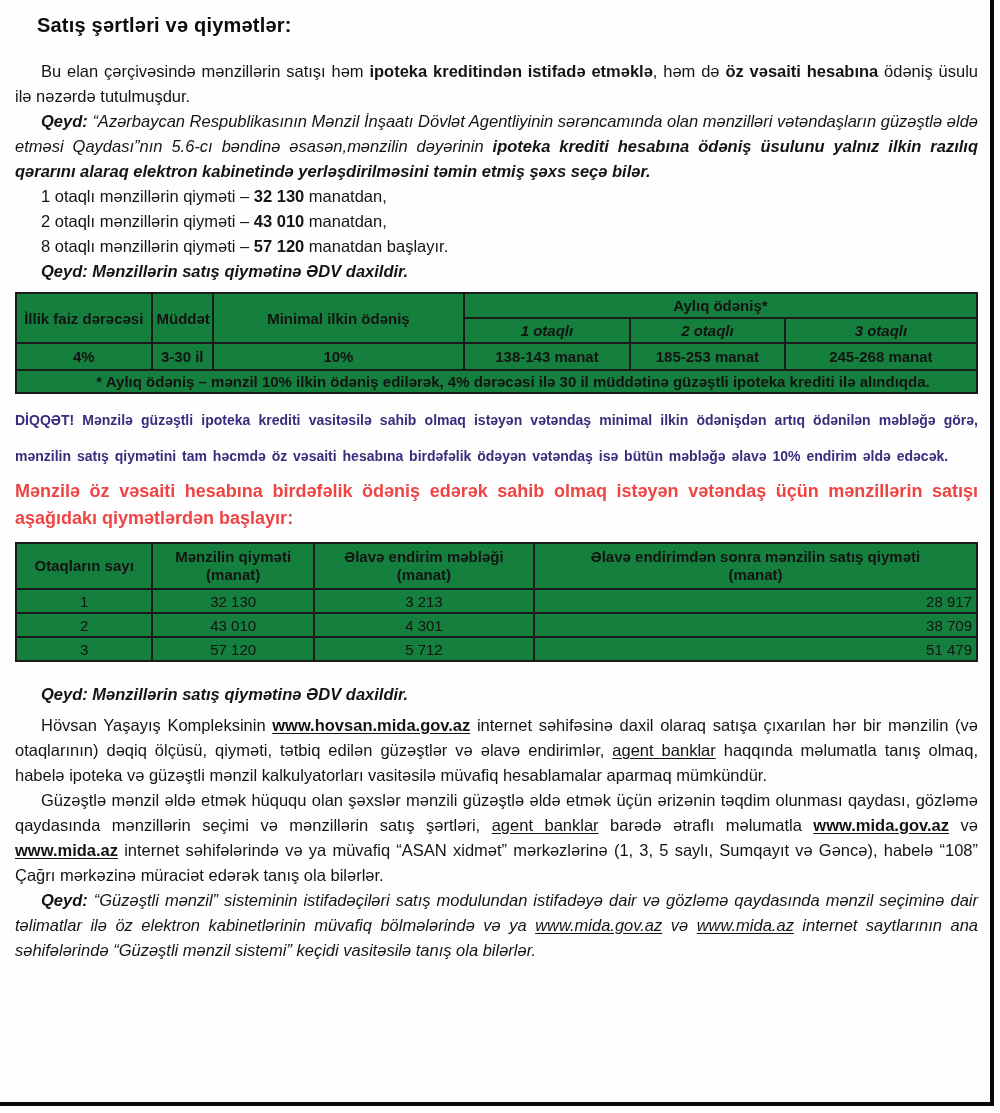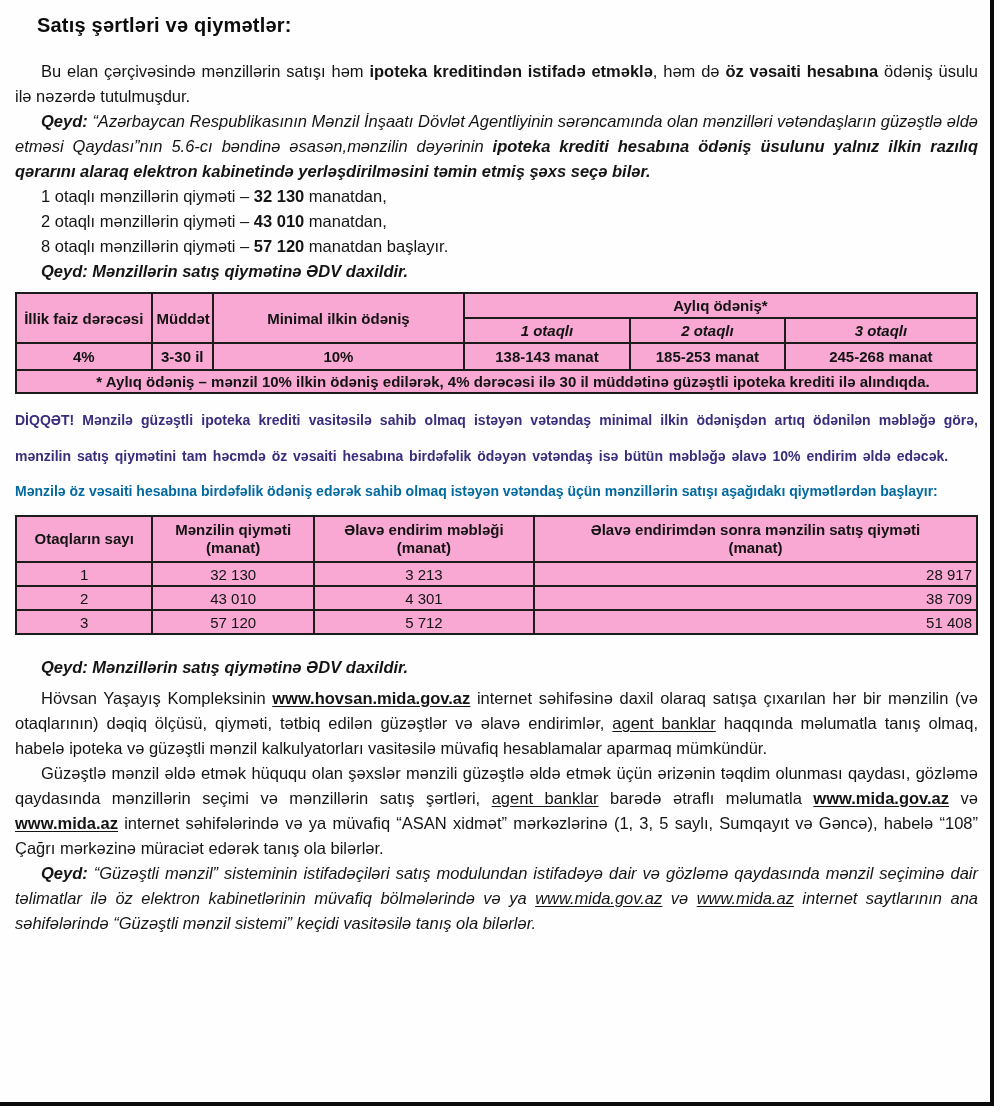--- a/index.html
+++ b/index.html
@@ -25,29 +25,29 @@
     font-size: 16.5px; line-height: 25px; text-align: justify; color: #141414;
   }
   p.ind { text-indent: 26px; }
   p.left { text-align: left; }
   p.diqqet {
     font-size: 14px; line-height: 36px; font-weight: bold;
     color: #3a2b7c; text-align: justify;
     margin: 8px 0 4px 0; word-spacing: 2px;
   }
   p.lead-bold {
-    font-size: 14px; line-height: 27px; font-weight: bold;
-    text-align: justify; color: #0369a1;
+    font-size: 18px; line-height: 27px; font-weight: bold;
+    text-align: justify; color: #ef4444;
   }
   .b { font-weight: bold; }
   .i { font-style: italic; text-align: right; }
   .u { text-decoration: underline; text-underline-offset: 2px; }
   table {
     width: 100%; border-collapse: collapse; table-layout: fixed;
-    background: #f9a8d4;
+    background: #15803d;
   }
   th, td {
     border: 2px solid #1c1c1c; text-align: center; vertical-align: middle;
     font-size: 15px; padding: 2px 4px; color: #131313;
   }
   .t1 { margin: 8px 0 0 0; }
   .t1 th { font-weight: bold; height: 25px; }
   .t1 th.sub { font-style: italic; border-radius: 12px; }
   .t1 tr.vals td { font-weight: bold; height: 27px; }
   .t1 td.foot { font-weight: bold; height: 22px; font-size: 15px; padding-left: 37px; }
@@ -148,21 +148,21 @@
       <tr>
         <td>2</td>
         <td>43 010</td>
         <td>4 301</td>
         <td class="strong">38 709</td>
       </tr>
       <tr>
         <td>3</td>
         <td>57 120</td>
         <td>5 712</td>
-        <td class="strong">51 408</td>
+        <td class="strong">51 479</td>
       </tr>
     </tbody>
   </table>
 
   <p class="body ind left mt20"><span class="b i">Qeyd: Mənzillərin satış qiymətinə ƏDV daxildir.</span></p>
 
   <p class="body ind mt6"><span>Hövsan Yaşayış Kompleksinin </span><span class="b u">www.hovsan.mida.gov.az</span><span> internet səhifəsinə daxil olaraq satışa çıxarılan hər bir mənzilin (və otaqlarının) dəqiq ölçüsü, qiyməti, tətbiq edilən güzəştlər və əlavə endirimlər, </span><span class="u">agent banklar</span><span> haqqında məlumatla tanış olmaq, habelə ipoteka və güzəştli mənzil kalkulyatorları vasitəsilə müvafiq hesablamalar aparmaq mümkündür.</span></p>
 
   <p class="body ind"><span>Güzəştlə mənzil əldə etmək hüququ olan şəxslər  mənzili güzəştlə əldə etmək üçün ərizənin təqdim olunması qaydası, gözləmə qaydasında mənzillərin seçimi və mənzillərin satış şərtləri, </span><span class="u">agent banklar</span><span> barədə ətraflı məlumatla </span><span class="b u">www.mida.gov.az</span><span> və </span><span class="b u">www.mida.az</span><span> internet səhifələrində və ya müvafiq “ASAN xidmət” mərkəzlərinə (1, 3, 5 saylı, Sumqayıt və Gəncə), habelə “108” Çağrı mərkəzinə müraciət edərək tanış ola bilərlər.</span></p>
 

